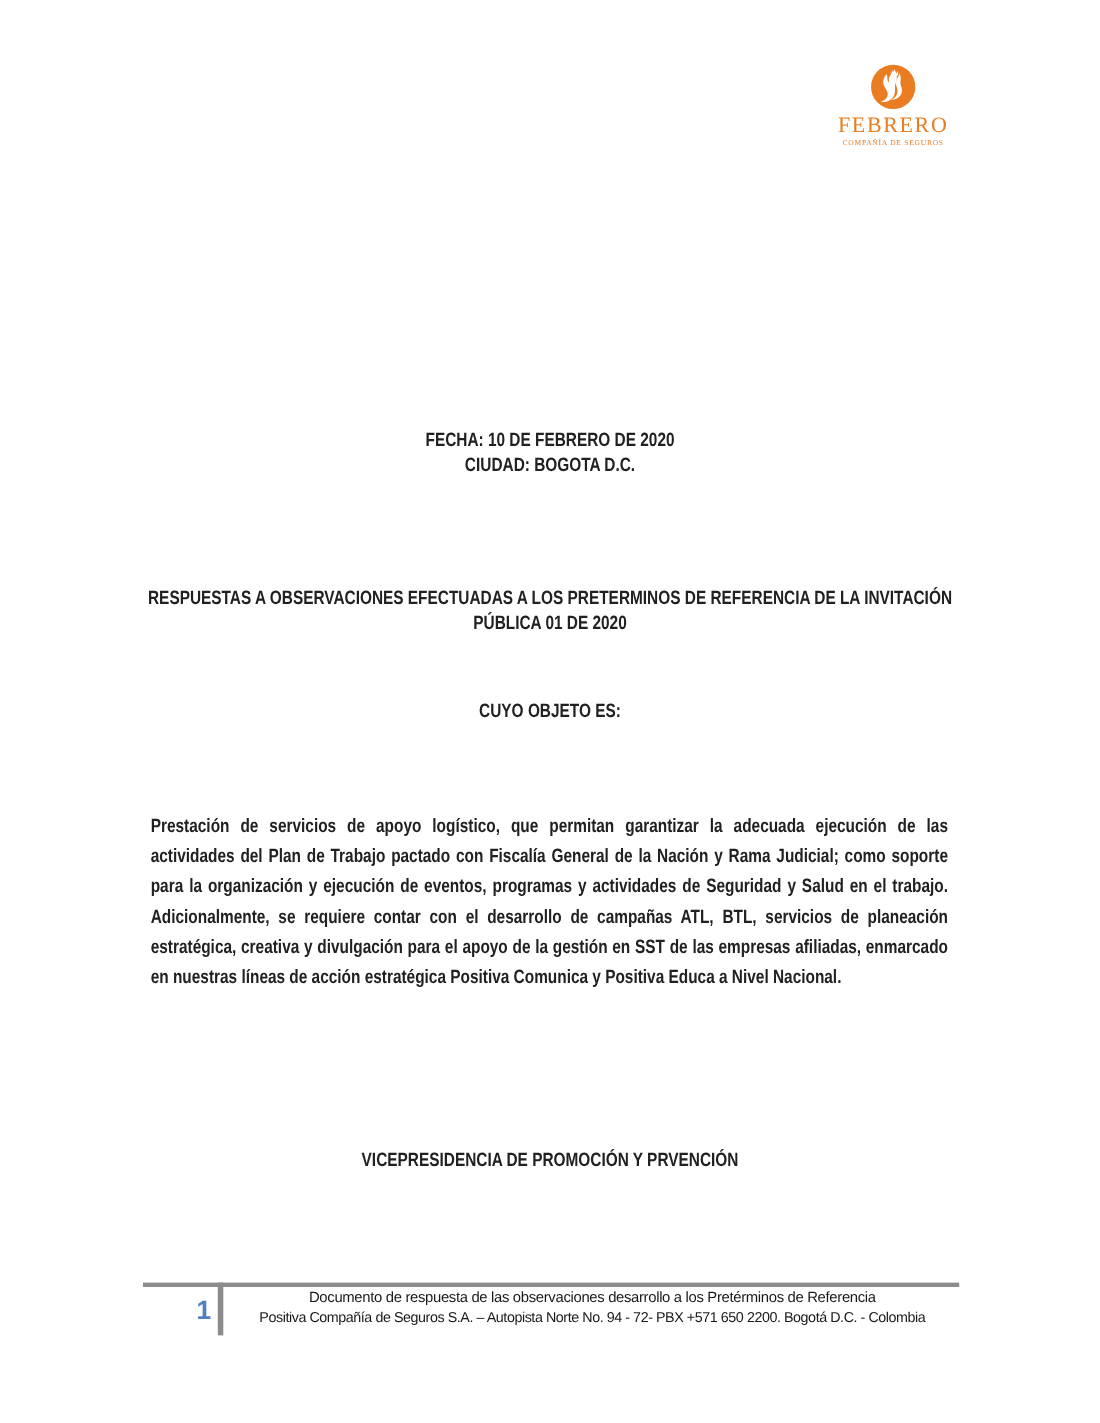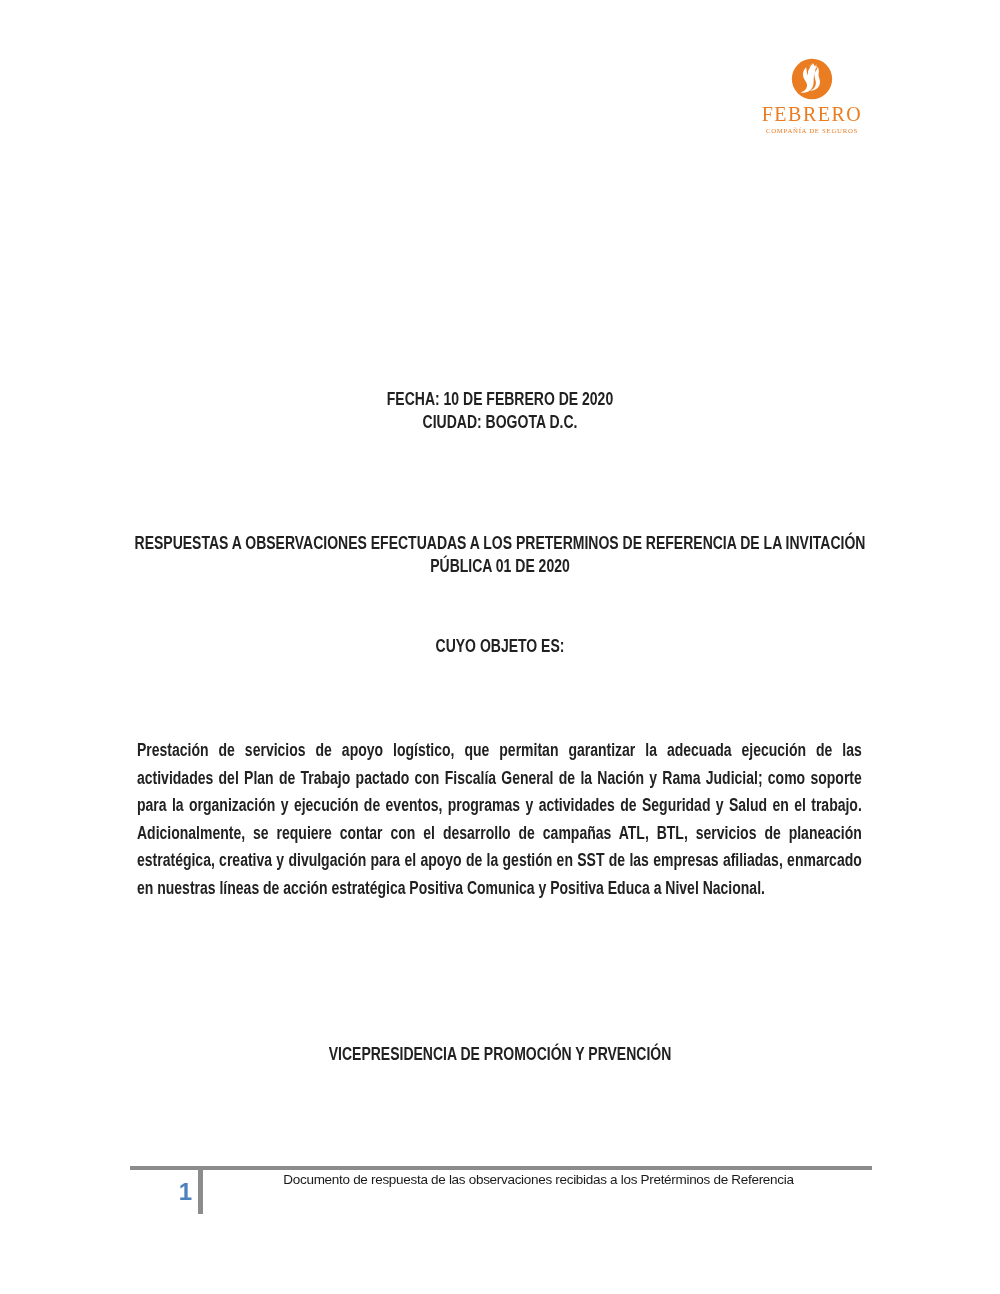--- a/index.html
+++ b/index.html
@@ -142,16 +142,17 @@
   <div class="cond centered block-object">CUYO OBJETO ES:</div>
 
   <div class="cond block-paragraph">Prestación de servicios de apoyo logístico, que permitan garantizar la adecuada ejecución de las actividades del Plan de Trabajo pactado con Fiscalía General de la Nación y Rama Judicial; como soporte  para la organización y ejecución de eventos, programas y actividades de Seguridad y Salud en el trabajo. Adicionalmente, se requiere contar con el desarrollo de campañas ATL, BTL, servicios de planeación estratégica, creativa y divulgación para el apoyo de la gestión en SST de las empresas afiliadas, enmarcado en nuestras líneas de acción estratégica Positiva Comunica y Positiva Educa a Nivel Nacional.</div>
 
   <div class="cond centered block-vice">VICEPRESIDENCIA DE PROMOCIÓN Y PRVENCIÓN</div>
 
   <div class="footer-rule"></div>
   <div class="footer-pagenum">1</div>
   <div class="footer-vbar"></div>
   <div class="footer-text">
-    <div class="footer-line1">Documento de respuesta de las observaciones recibidas a los Pretérminos de Referencia</div>
+    <div class="footer-line1">Documento de respuesta de las observaciones desarrollo a los Pretérminos de Referencia</div>
+    <div class="footer-line2">Positiva Compañía de Seguros S.A. – Autopista Norte No. 94 - 72- PBX +571 650 2200. Bogotá D.C. - Colombia</div>
   </div>
 
 </div>
 
 </body></html>

